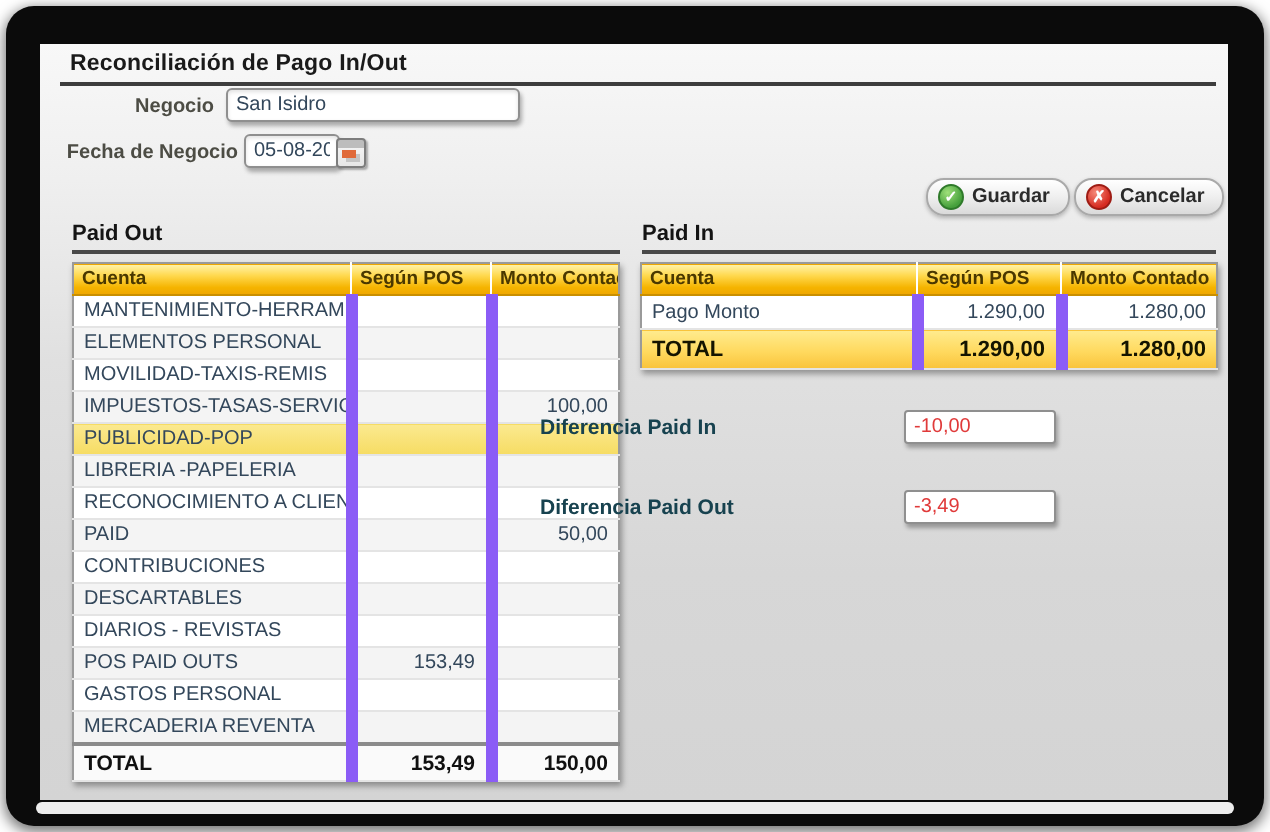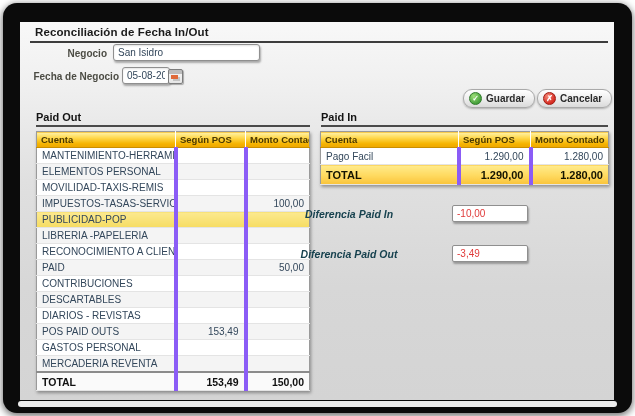--- a/index.html
+++ b/index.html
@@ -74,59 +74,59 @@
   }
   .tbl-out{left:16px;width:273px;}
   .tbl-in{left:300px;width:288px;}
   table.grid th{
     height:15px;padding:0 4px;font-size:9.5px;font-weight:bold;color:#4a3800;text-align:left;
     background:linear-gradient(180deg,#fff2a8 0%,#ffd94f 35%,#f5b400 75%,#efa600 100%);
     border-left:1px solid rgba(255,255,255,.55);border-bottom:1px solid #c98f00;
     white-space:nowrap;overflow:hidden;
   }
   table.grid td{
-    height:15px;padding:0 5px;border-bottom:1px solid #e4e4e4;border-left:4px solid #8b5cf6;
+    height:15px;padding:0 5px;border-bottom:1px solid #e4e4e4;border-left:6px solid #8b5cf6;
     white-space:nowrap;overflow:hidden;
   }
   table.grid td:first-child, table.grid th:first-child{border-left:none;}
   .tbl-out tbody tr:nth-child(even) td{background:#f4f4f4;}
   tr.hl td{background:linear-gradient(180deg,#fbe98f 0%,#f6dc62 100%) !important;}
   .num{text-align:right;}
   .tbl-out tfoot td{
     font-weight:bold;color:#101010;font-size:10.5px;height:17px;
     border-top:2px solid #8b8b8b;background:#fafafa;
   }
   .tbl-in tbody td{height:16px;}
   .tbl-in tfoot td{
     font-weight:bold;color:#141400;font-size:11px;height:19px;
     border-top:1px solid #fff;
     background:linear-gradient(180deg,#ffeb8d 0%,#ffd95e 55%,#f9c33a 100%);
   }
 
-  .dlabel{position:absolute;font-size:10.5px;font-weight:bold;color:#17424f;text-align:center;width:158px;left:250px;font-style:italic;}
+  .dlabel{position:absolute;font-size:10.5px;font-weight:bold;color:#17424f;text-align:left;width:158px;left:250px;}
   .dl-in{top:186px;}
   .dl-out{top:226px;}
   .dinput{
     position:absolute;left:415px;width:66px;height:15px;border:1px solid #8f8f8f;border-radius:2px;
     background:#fff;font-family:"Liberation Sans", sans-serif;font-size:10px;color:#e03a3a;padding:0 4px;
     box-shadow:1px 2px 2px rgba(0,0,0,.3);
     margin-left:17px;
   }
   .di-in{top:183px;}
   .di-out{top:223px;}
 </style>
 </head>
 <body>
 
 <div class="frame"></div>
 <div class="frame-highlight"></div>
 
 <div class="content">
 
-  <div class="win-title">Reconciliación de Fecha In/Out</div>
+  <div class="win-title">Reconciliación de Pago In/Out</div>
   <div class="title-rule"></div>
 
   <div class="flabel lbl-negocio">Negocio</div>
   <input class="tinput inp-negocio" type="text" value="San Isidro" style="">
 
   <div class="flabel lbl-fecha">Fecha de Negocio</div>
   <input class="tinput inp-fecha" type="text" value="05-08-2011" style="">
   <div class="cal-icon"></div>
 
   <div class="btn btn-save">
@@ -244,21 +244,21 @@
       </colgroup>
     <thead>
       <tr>
         <th>Cuenta</th>
         <th>Según POS</th>
         <th>Monto Contado</th>
       </tr>
     </thead>
     <tbody>
         <tr>
-          <td>Pago Facil</td>
+          <td>Pago Monto</td>
           <td class="num">1.290,00</td>
           <td class="num">1.280,00</td>
         </tr>
       </tbody>
     <tfoot>
       <tr>
         <td>TOTAL</td>
         <td class="num">1.290,00</td>
         <td class="num">1.280,00</td>
       </tr>

